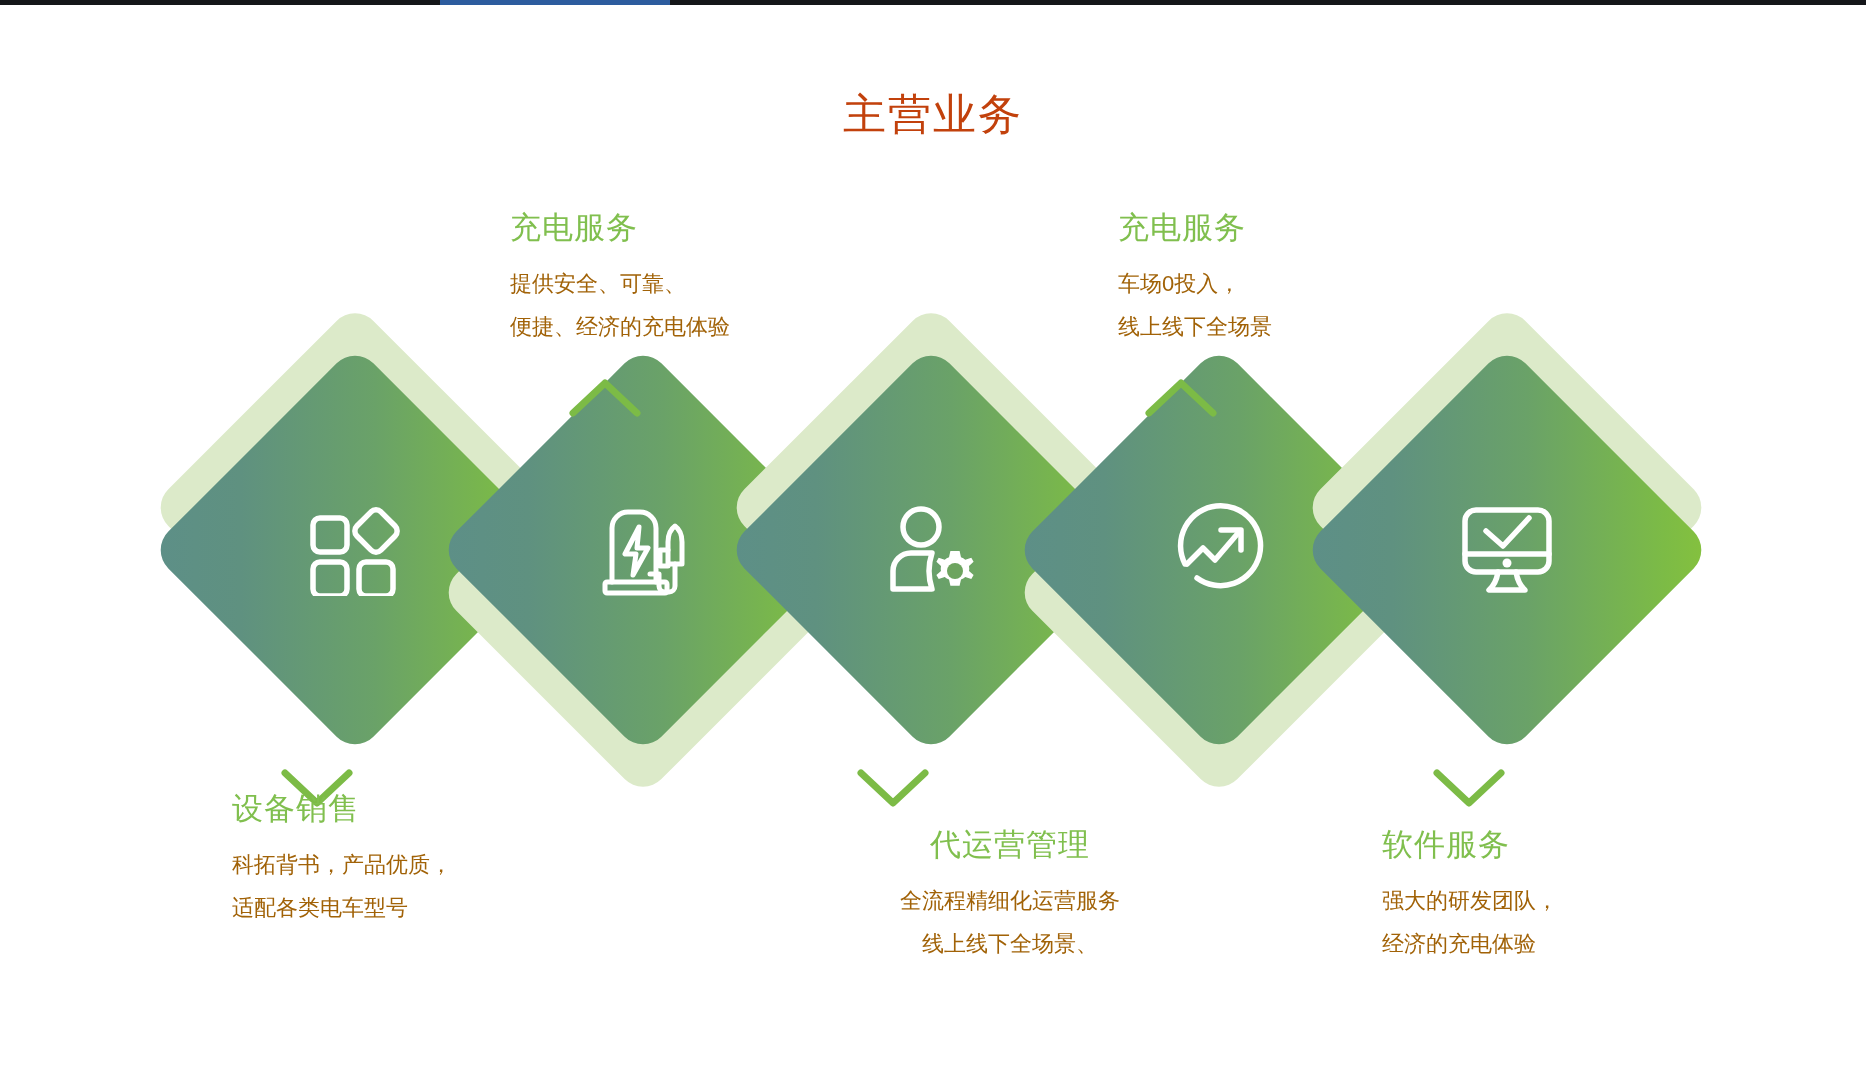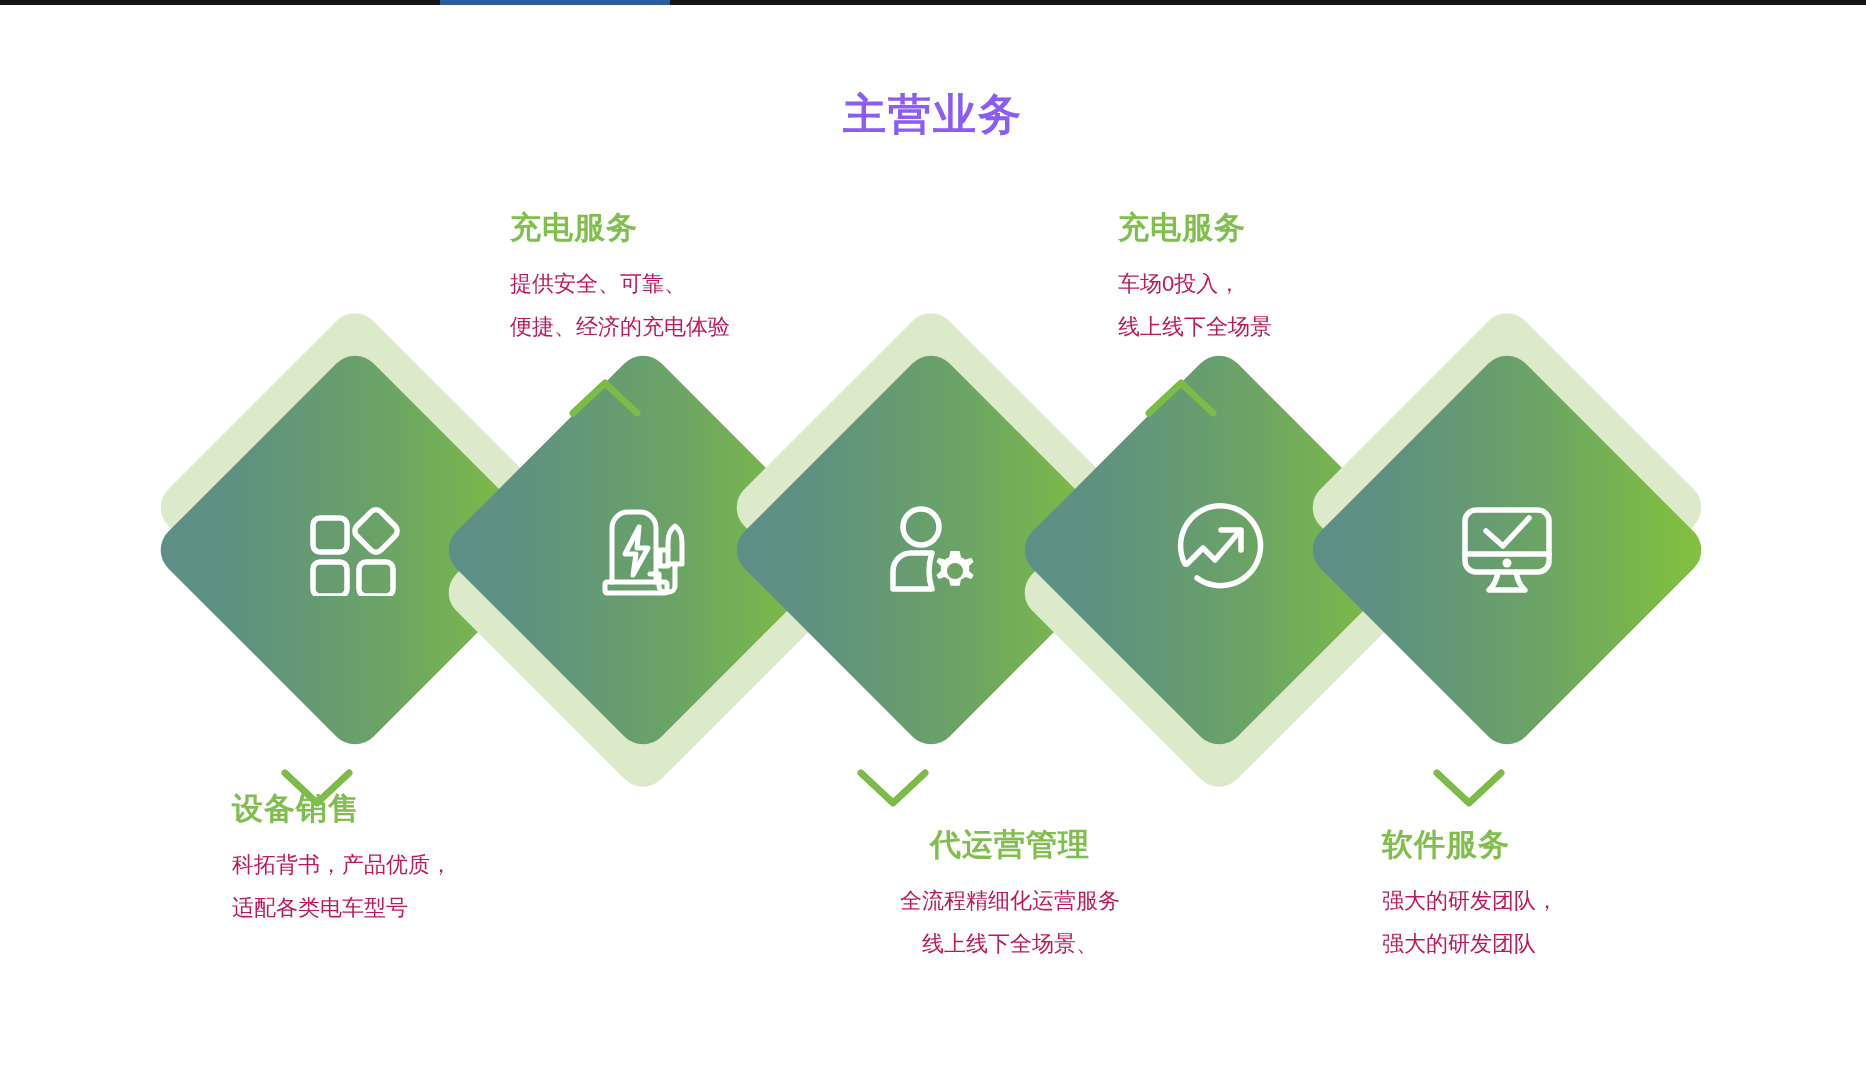--- a/index.html
+++ b/index.html
@@ -32,22 +32,22 @@
     background: #2d5c9e;
   }
 
   #page-title {
     position: absolute;
     top: 86px;
     left: 0;
     width: 1866px;
     text-align: center;
     font-size: 43px;
-    font-weight: bold;
-    color: #8b5cf6;
+    font-weight: normal;
+    color: #c2410c;
     letter-spacing: 2px;
   }
 
   
   #diamond-row {
     position: absolute;
     top: 0; left: 0;
     width: 1866px;
     height: 1069px;
   }
@@ -103,29 +103,29 @@
   }
   .chev svg { display: block; }
 
   
   .txt {
     position: absolute;
     width: 430px;
   }
   .txt .t-title {
     font-size: 31px;
-    font-weight: bold;
+    font-weight: normal;
     color: #80bf4e;
     letter-spacing: 1px;
     margin-bottom: 14px;
     white-space: nowrap;
   }
   .txt .t-line {
     font-size: 22px;
-    color: #be185d;
+    color: #a16207;
     line-height: 1.95;
     white-space: nowrap;
   }
 </style>
 </head>
 <body>
 
 <div id="chrome-strip">
   <div id="chrome-strip-accent"></div>
 </div>
@@ -243,16 +243,16 @@
     </div>
   </div>
   <div class="chev" style="left:1431px; top:765px;">
     <svg width="76" height="46" viewBox="0 0 76 46" fill="none" stroke="#7cbb46" stroke-width="7" stroke-linecap="round" stroke-linejoin="round">
       <polyline points="6,8 38,38 70,8"></polyline>
     </svg>
   </div>
   <div class="txt" style="left:1382px; top:824px;">
     <div class="t-title">软件服务</div>
     <div class="t-line">强大的研发团队，</div>
-    <div class="t-line">强大的研发团队</div>
+    <div class="t-line">经济的充电体验</div>
   </div>
 
 </div>
 
 </body></html>

